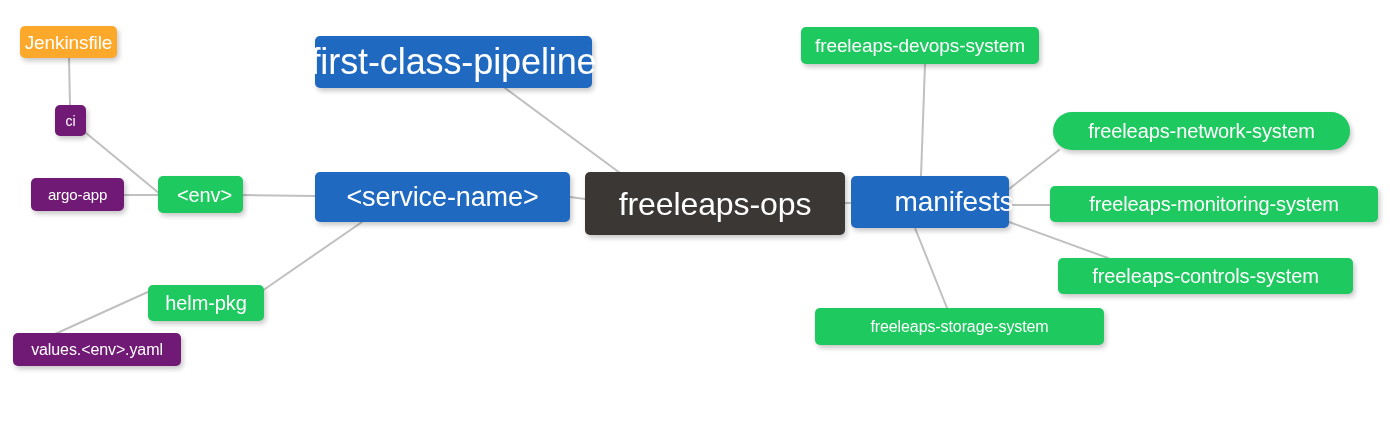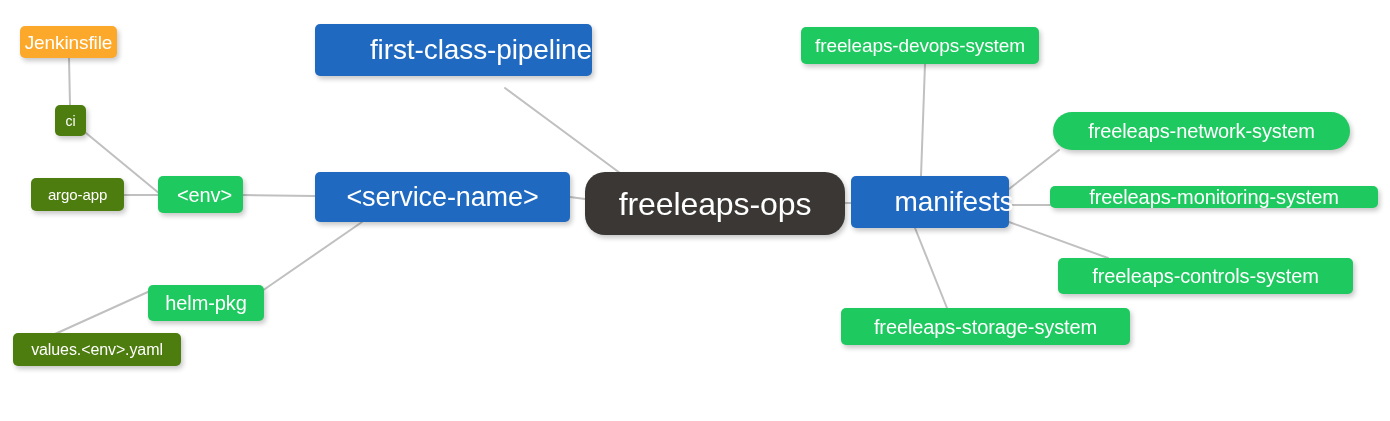--- a/index.html
+++ b/index.html
@@ -39,21 +39,21 @@
     box-shadow: 2px 3px 5px rgba(0,0,0,0.22);
     line-height: 1;
     text-align: center;
     user-select: none;
   }
   
   .n-root   { background: #3b3734; }
   .n-blue   { background: #2069c0; }
   .n-green  { background: #1ec95f; }
   .n-orange { background: #fca92b; }
-  .n-red    { background: #4d7c0f; }
+  .n-red    { background: #701a75; }
 </style>
 </head>
 <body>
 
 <div id="canvas" style="background: rgb(255, 255, 255);">
   <svg id="edges" viewBox="0 0 1390 421" xmlns="http://www.w3.org/2000/svg">
       <line x1="69" y1="58" x2="70" y2="105" stroke="#c0c0c0" stroke-width="2" stroke-linecap="round"></line>
       <line x1="86" y1="133" x2="160" y2="194" stroke="#c0c0c0" stroke-width="2" stroke-linecap="round"></line>
       <line x1="124" y1="195" x2="158" y2="195" stroke="#c0c0c0" stroke-width="2" stroke-linecap="round"></line>
       <line x1="243" y1="195" x2="315" y2="196" stroke="#c0c0c0" stroke-width="2" stroke-linecap="round"></line>
@@ -80,41 +80,41 @@
       </div>
       <div class="node n-green" style="left: 158px; top: 176px; width: 85px; height: 37px; font-size: 20px; padding-left: 8px;">
         <span>&lt;env&gt;</span>
       </div>
       <div class="node n-green" style="left: 148px; top: 257px; width: 116px; height: 36px; font-size: 20px; margin-top: 28px;">
         <span>helm-pkg</span>
       </div>
       <div class="node n-red" style="left: 13px; top: 333px; width: 168px; height: 33px; font-size: 16px;">
         <span>values.&lt;env&gt;.yaml</span>
       </div>
-      <div class="node n-blue" style="left: 315px; top: 24px; width: 277px; height: 52px; font-size: 28px; justify-content: flex-end;">
+      <div class="node n-blue" style="left: 315px; top: 36px; width: 277px; height: 52px; font-size: 36px;">
         <span>first-class-pipeline</span>
       </div>
       <div class="node n-blue" style="left: 315px; top: 172px; width: 255px; height: 50px; font-size: 27px;">
         <span>&lt;service-name&gt;</span>
       </div>
-      <div class="node n-root" style="left: 585px; top: 172px; width: 260px; height: 63px; font-size: 32px; border-radius: 20px;">
+      <div class="node n-root" style="left: 585px; top: 172px; width: 260px; height: 63px; font-size: 32px;">
         <span>freeleaps-ops</span>
       </div>
       <div class="node n-blue" style="left: 851px; top: 176px; width: 158px; height: 52px; font-size: 28px; padding-left: 48px;">
         <span>manifests</span>
       </div>
       <div class="node n-green" style="left: 801px; top: 27px; width: 238px; height: 37px; font-size: 19px;">
         <span>freeleaps-devops-system</span>
       </div>
       <div class="node n-green" style="left: 1053px; top: 112px; width: 297px; height: 38px; font-size: 20px; border-radius: 19px;">
         <span>freeleaps-network-system</span>
       </div>
-      <div class="node n-green" style="left: 1050px; top: 186px; width: 328px; height: 22px; font-size: 20px;">
+      <div class="node n-green" style="left: 1050px; top: 186px; width: 328px; height: 36px; font-size: 20px;">
         <span>freeleaps-monitoring-system</span>
       </div>
       <div class="node n-green" style="left: 1058px; top: 258px; width: 295px; height: 36px; font-size: 20px;">
         <span>freeleaps-controls-system</span>
       </div>
-      <div class="node n-green" style="left: 815px; top: 308px; width: 289px; height: 37px; font-size: 20px; margin-left: 26px;">
+      <div class="node n-green" style="left: 815px; top: 308px; width: 289px; height: 37px; font-size: 16px;">
         <span>freeleaps-storage-system</span>
       </div>
     </div>
 </div>
 
 </body></html>

